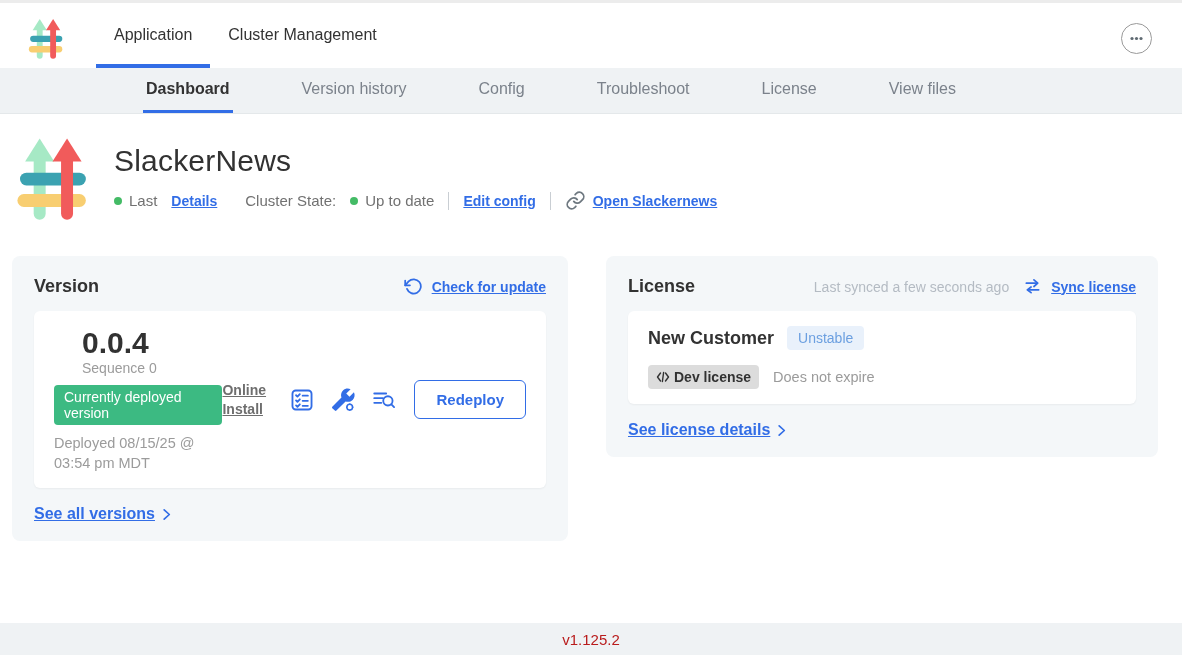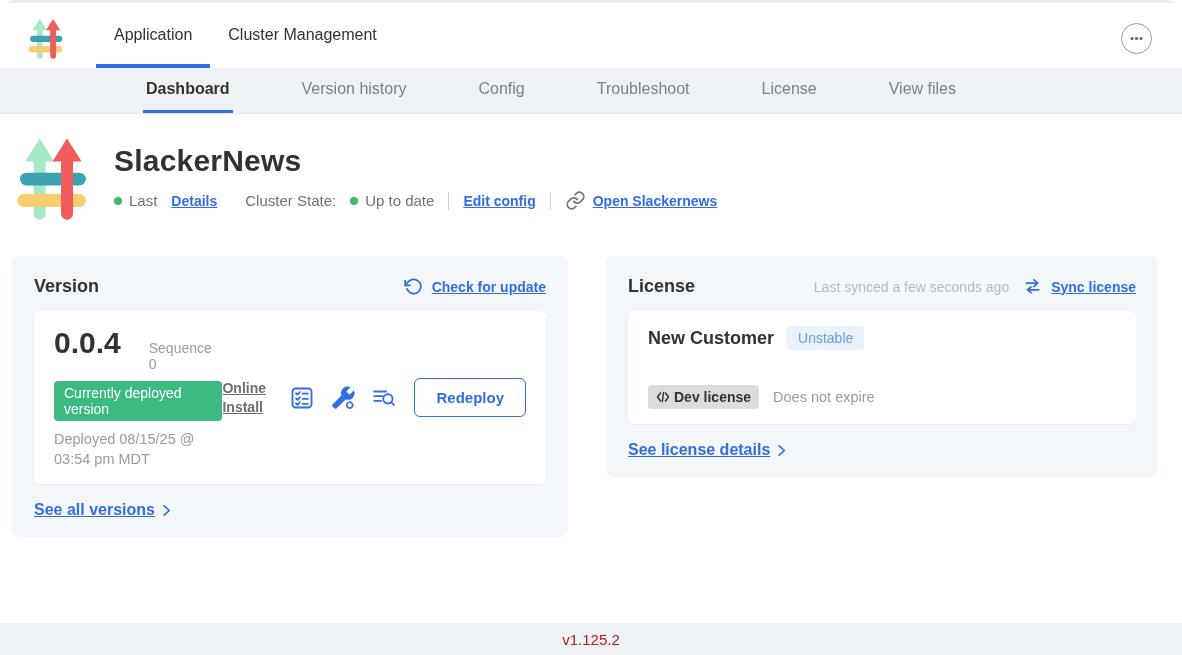--- a/index.html
+++ b/index.html
@@ -1,18 +1,18 @@
 <!DOCTYPE html>
 <html><head>
 <meta charset="utf-8">
 <style>
   * { margin:0; padding:0; box-sizing:border-box; }
   html,body { width:1182px; height:655px; overflow:hidden; background:#fff;
     font-family:"Liberation Sans","DejaVu Sans",sans-serif; color:#323232; }
-  .page { display:flex; flex-direction:column; height:655px; border-top:3px solid #ececec;border-radius:16px; }
+  .page { display:flex; flex-direction:column; height:655px; border-top:3px solid #ececec; }
 
   
   .topnav { display:flex; align-items:flex-end; height:65px; background:#fff; padding-left:26px; flex-shrink:0; }
   .logo-sm { width:40px; height:42px; margin-bottom:10px; margin-right:30px; }
   .main-tabs { display:flex; height:63px; }
   .main-tab { display:flex; align-items:center; padding:0 18px; font-size:16px; font-weight:500;
     color:#323232; border-bottom:4px solid transparent; cursor:pointer; }
   .main-tab.active { border-bottom-color:#326de6; }
   .topnav-right { margin-left:auto; margin-right:30px; margin-bottom:14px; }
   .menu-btn { width:31px; height:31px; border-radius:50%; border:1.5px solid #9a9a9a; background:#fff;
@@ -21,21 +21,21 @@
   
   .subnav { display:flex; height:46px; background:#eff2f4; padding-left:110px; flex-shrink:0; border-bottom:1px solid #e4e8ea; }
   .subnav-item { display:flex; align-items:center; margin:0 33px; padding:0 3px; font-size:16px;
     color:#7b828b; border-bottom:3px solid transparent; cursor:pointer; }
   .subnav-item.active { color:#323232; font-weight:600; border-bottom-color:#326de6; }
 
   
   .app-header { display:flex; margin:18px 0 0 14px; }
   .logo-lg { width:77px; height:95px; flex-shrink:0; }
   .app-info { margin-left:23px; padding-top:12px; }
-  .app-title { font-size:30px; font-weight:700; letter-spacing:0.2px; color:#323232; }
+  .app-title { font-size:30px; font-weight:400; letter-spacing:0.2px; color:#323232; }
   .status-row { display:flex; align-items:center; margin-top:12px; font-size:15px; color:#717171; }
   .dot { width:8px; height:8px; border-radius:50%; background:#44bb66; margin-right:7px; flex-shrink:0; }
   .blue-link { color:#326de6; font-weight:700; text-decoration:underline; font-size:14px; cursor:pointer; }
   .status-row .sep { width:1px; height:18px; background:#c9ced3; margin:0 14px; }
   .status-row .gap { width:14px; }
   .link-icon { margin-right:7px; display:flex; }
 
   
   .cards { display:flex; align-items:flex-start; gap:38px; margin:29px 24px 0 12px; }
   .card { background:#f4f7f9; border-radius:8px; padding:20px 22px 18px 22px; }
@@ -43,40 +43,40 @@
   .card-license { flex:1; }
   .card-head { display:flex; align-items:center; }
   .card-title { font-size:18px; font-weight:700; color:#323232; }
   .head-right { margin-left:auto; display:flex; align-items:center; gap:9px; }
   .synced-note { font-size:14px; color:#b4bbc3; margin-right:5px; }
   .inner-card { background:#fff; border-radius:6px; margin-top:14px; padding:15px 20px;
     box-shadow:0 1px 2px rgba(50,50,50,0.06); }
 
   .version-flex { display:flex; align-items:center; }
   .ver-left { max-width:232px; }
-  .ver-row { display:flex; align-items:baseline; }
+  .ver-row { display:flex; align-items:baseline;flex-direction:column; }
   .ver-number { font-size:30px; font-weight:700; color:#323232; }
   .ver-seq { font-size:14px; color:#9b9b9b; margin-left:28px; }
   .deployed-badge { display:inline-block; margin-top:9px; background:#3cba82; color:#fff;
     font-size:14px; font-weight:500; padding:4px 10px; border-radius:4px; }
   .deployed-at { margin-top:9px; font-size:14.5px; color:#9b9b9b; line-height:1.35; max-width:215px; }
   .ver-right { margin-left:auto; display:flex; align-items:center; gap:15px; }
   .install-type { width:52px; font-size:14px; font-weight:600; color:#6e6e6e; line-height:1.3;text-decoration:underline; }
   .icon-btn { display:flex; cursor:pointer; }
   .redeploy-btn { background:#fff; border:1.5px solid #326de6; color:#326de6; font-weight:700;
     font-size:15px; padding:10px 21px; border-radius:6px; cursor:pointer; margin-left:2px;
     font-family:"Liberation Sans",sans-serif; }
   .card-footer-link { display:flex; align-items:center; margin-top:17px; gap:4px; }
   .card-footer-link .blue-link { font-size:16px;text-decoration:underline; }
 
   .lic-row1 { display:flex; align-items:center; }
   .customer-name { font-size:18px; font-weight:700; color:#323232; }
   .channel-badge { margin-left:13px; background:#e9f1fb; color:#6b9fe0; font-size:14px;
     padding:4px 11px; border-radius:4px; }
-  .lic-row2 { display:flex; align-items:center; margin-top:35px; }
+  .lic-row2 { display:flex; align-items:center; margin-top:15px; }
   .devlic-badge { display:flex; align-items:center; gap:4px; background:#dcdcdc; color:#323232;
     font-size:14px; font-weight:700; padding:4px 8px; border-radius:4px; }
   .expiry { margin-left:14px; font-size:14.5px; color:#9b9b9b; }
 
   
   .footer { margin-top:auto; height:32px; background:#eff2f4; display:flex; align-items:center;
     justify-content:center; font-size:15px; color:#b91c1c; flex-shrink:0; }
 </style>
 </head>
 <body>

